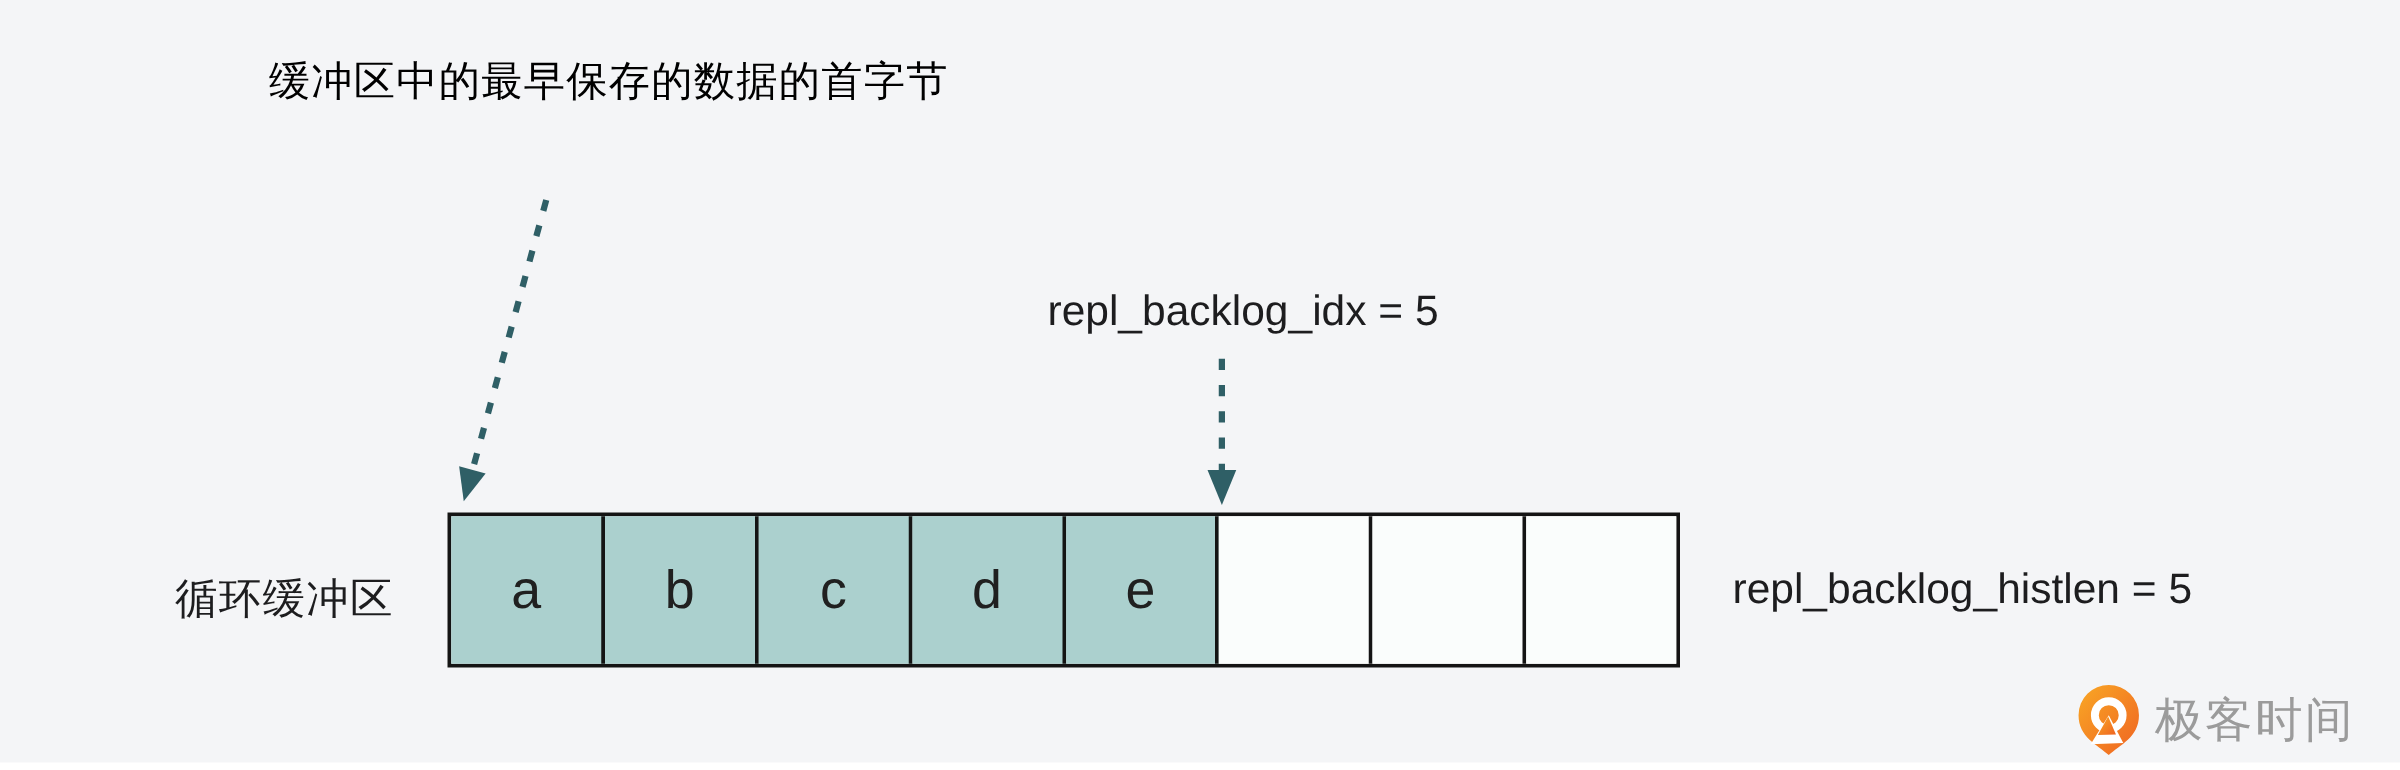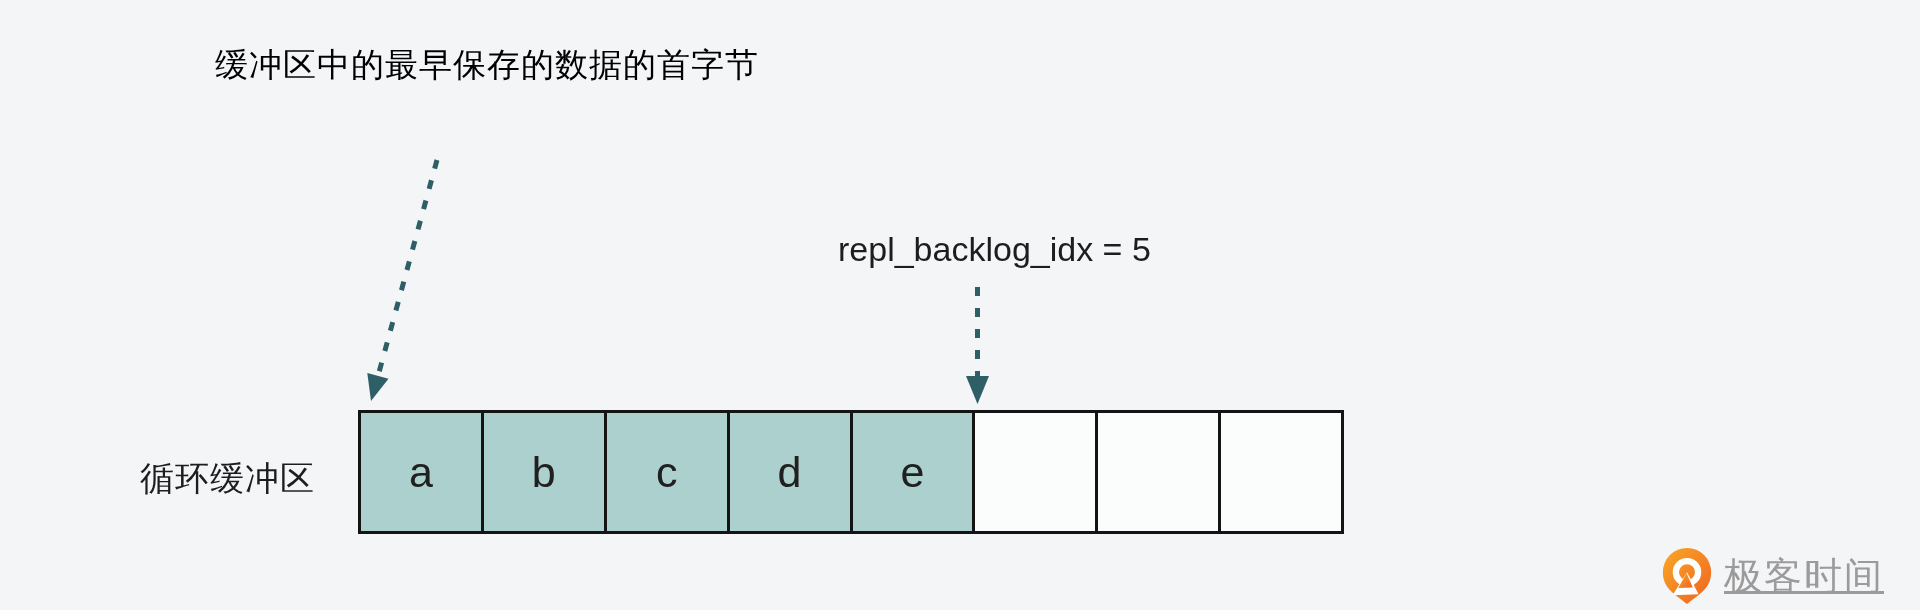--- a/index.html
+++ b/index.html
@@ -55,21 +55,21 @@
 
   .arrows{position:absolute;inset:0;pointer-events:none;}
 
   .logo{
     position:absolute;left:1658px;top:546px;
     display:flex;align-items:center;
   }
   .logo-icon{width:58px;height:60px;display:block;}
   .logo-text{
     font-size:38px;font-weight:500;color:#9b9b9b;
-    margin-left:8px;letter-spacing:2px;text-decoration:underline;
+    margin-left:8px;letter-spacing:2px;
   }
 
   .bottom-strip{
     position:absolute;left:0;bottom:0;width:1920px;height:6px;
     background:#ffffff;
   }
 </style>
 </head>
 <body>
 
@@ -116,20 +116,21 @@
         <span></span>
       </div>
     <div class="cell">
         <span></span>
       </div>
     <div class="cell">
         <span></span>
       </div>
   </div>
 
+  <div class="histlen-label">repl_backlog_histlen = 5</div>
 
   <div class="logo">
     <svg class="logo-icon" viewBox="0 0 60 62">
       <defs>
         <linearGradient id="lg" x1="0" y1="0" x2="1" y2="1">
           <stop offset="0" stop-color="#f9a825"></stop>
           <stop offset="1" stop-color="#ef6322"></stop>
         </linearGradient>
       </defs>
       <path d="M30 60 C21 51.5 5 45.5 5 27 A25 25 0 1 1 55 27 C55 45.5 39 51.5 30 60 Z" fill="url(#lg)"></path>

